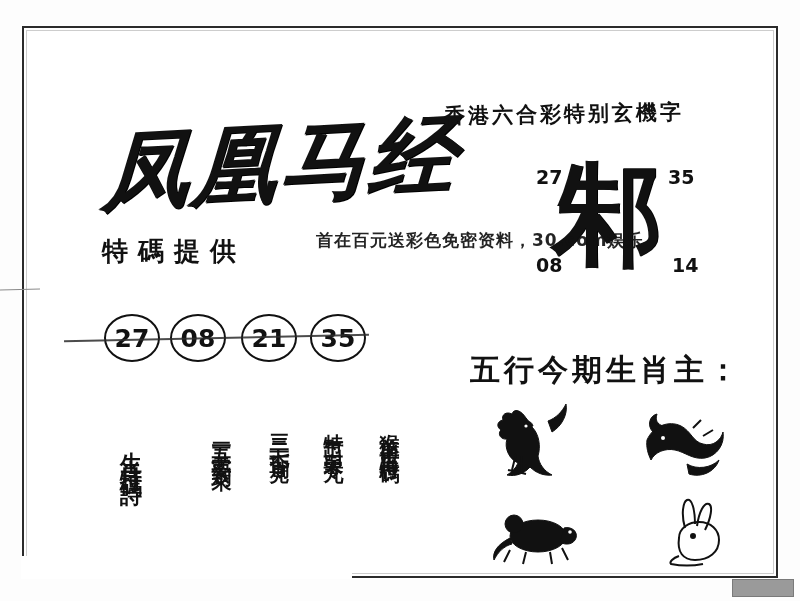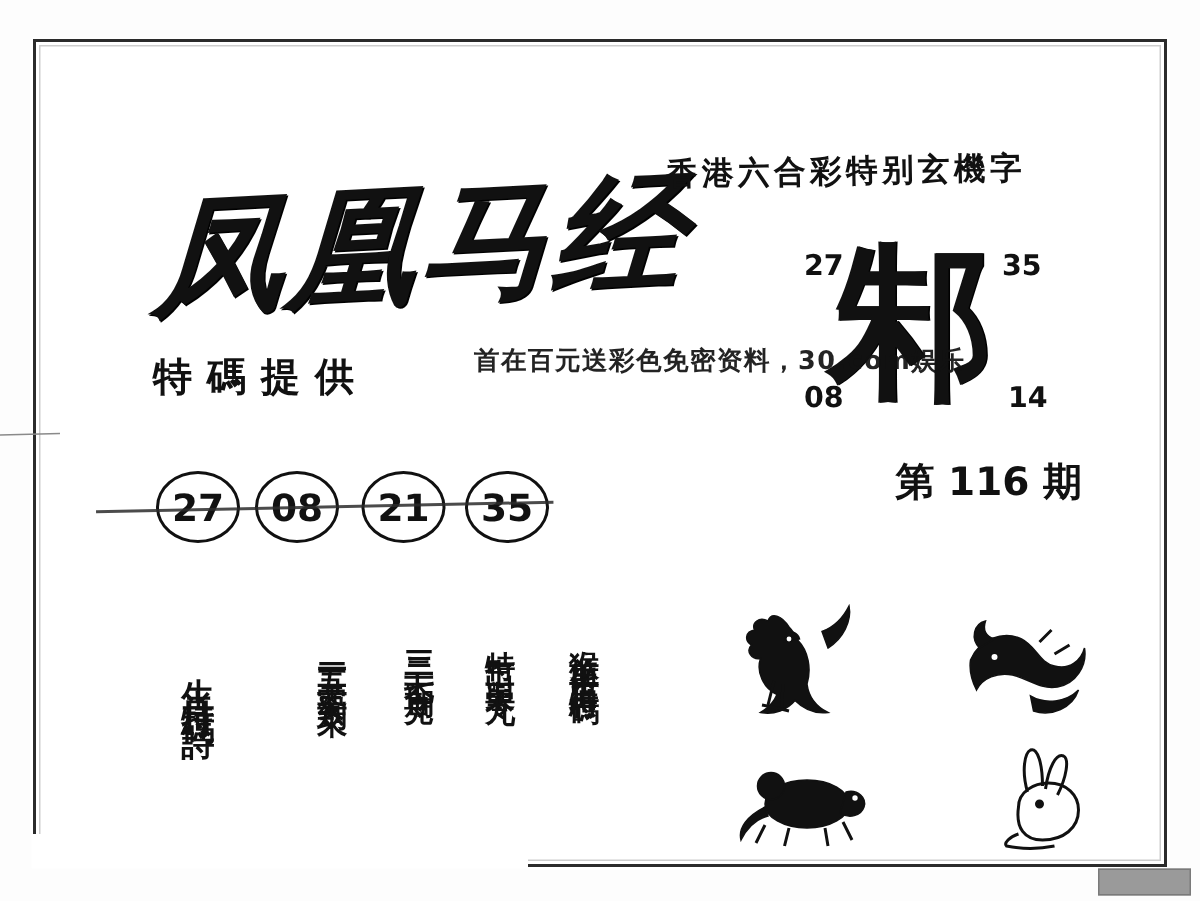--- a/index.html
+++ b/index.html
@@ -170,32 +170,32 @@
     <div class="header-line">香港六合彩特别玄機字</div>
 
     <div class="bigchar-box">
       <span class="cn-num cn-tl">27</span>
       <span class="cn-num cn-tr">35</span>
       <span class="cn-num cn-bl">08</span>
       <span class="cn-num cn-br">14</span>
       <span class="bigchar">邾</span>
     </div>
 
-    <div class="issue">第 116 期</div>
 
     <div class="balls">
       <div class="ball b0">27</div>
       <div class="ball b1">08</div>
       <div class="ball b2">21</div>
       <div class="ball b3">35</div>
     </div>
     <div class="strike"></div>
 
     <div class="watermark">首在百元送彩色免密资料，30.com娱乐</div>
 
+    <div class="zodiac-heading">五行今期生肖主：</div>
 
     <div class="animals">
 
       <div class="animal a0">
         <svg width="110" height="80" viewBox="0 0 110 80">
           <g fill="#111" stroke="#111" stroke-width="1">
             <path d="M52 16 c-5 -8 -12 -10 -14 -4 c-6 -3 -11 1 -9 6 c-6 1 -7 7 -2 10 c-4 4 0 10 6 9 c-3 9 2 20 11 24 c-2 5 -6 9 -11 12 c9 2 18 -2 23 -8 c6 6 14 9 22 8 c-8 -4 -13 -11 -14 -19 c3 -10 1 -22 -6 -29 c-2 -4 -4 -7 -6 -9 z"></path>
             <path d="M50 20 c4 -2 8 0 9 4 l-10 2 z" fill="#111"></path>
             <circle cx="52" cy="24" r="1.6" fill="#fff" stroke="none"></circle>
             <path d="M42 52 l-4 16 M48 54 l-1 16" stroke="#111" stroke-width="2" fill="none"></path>

